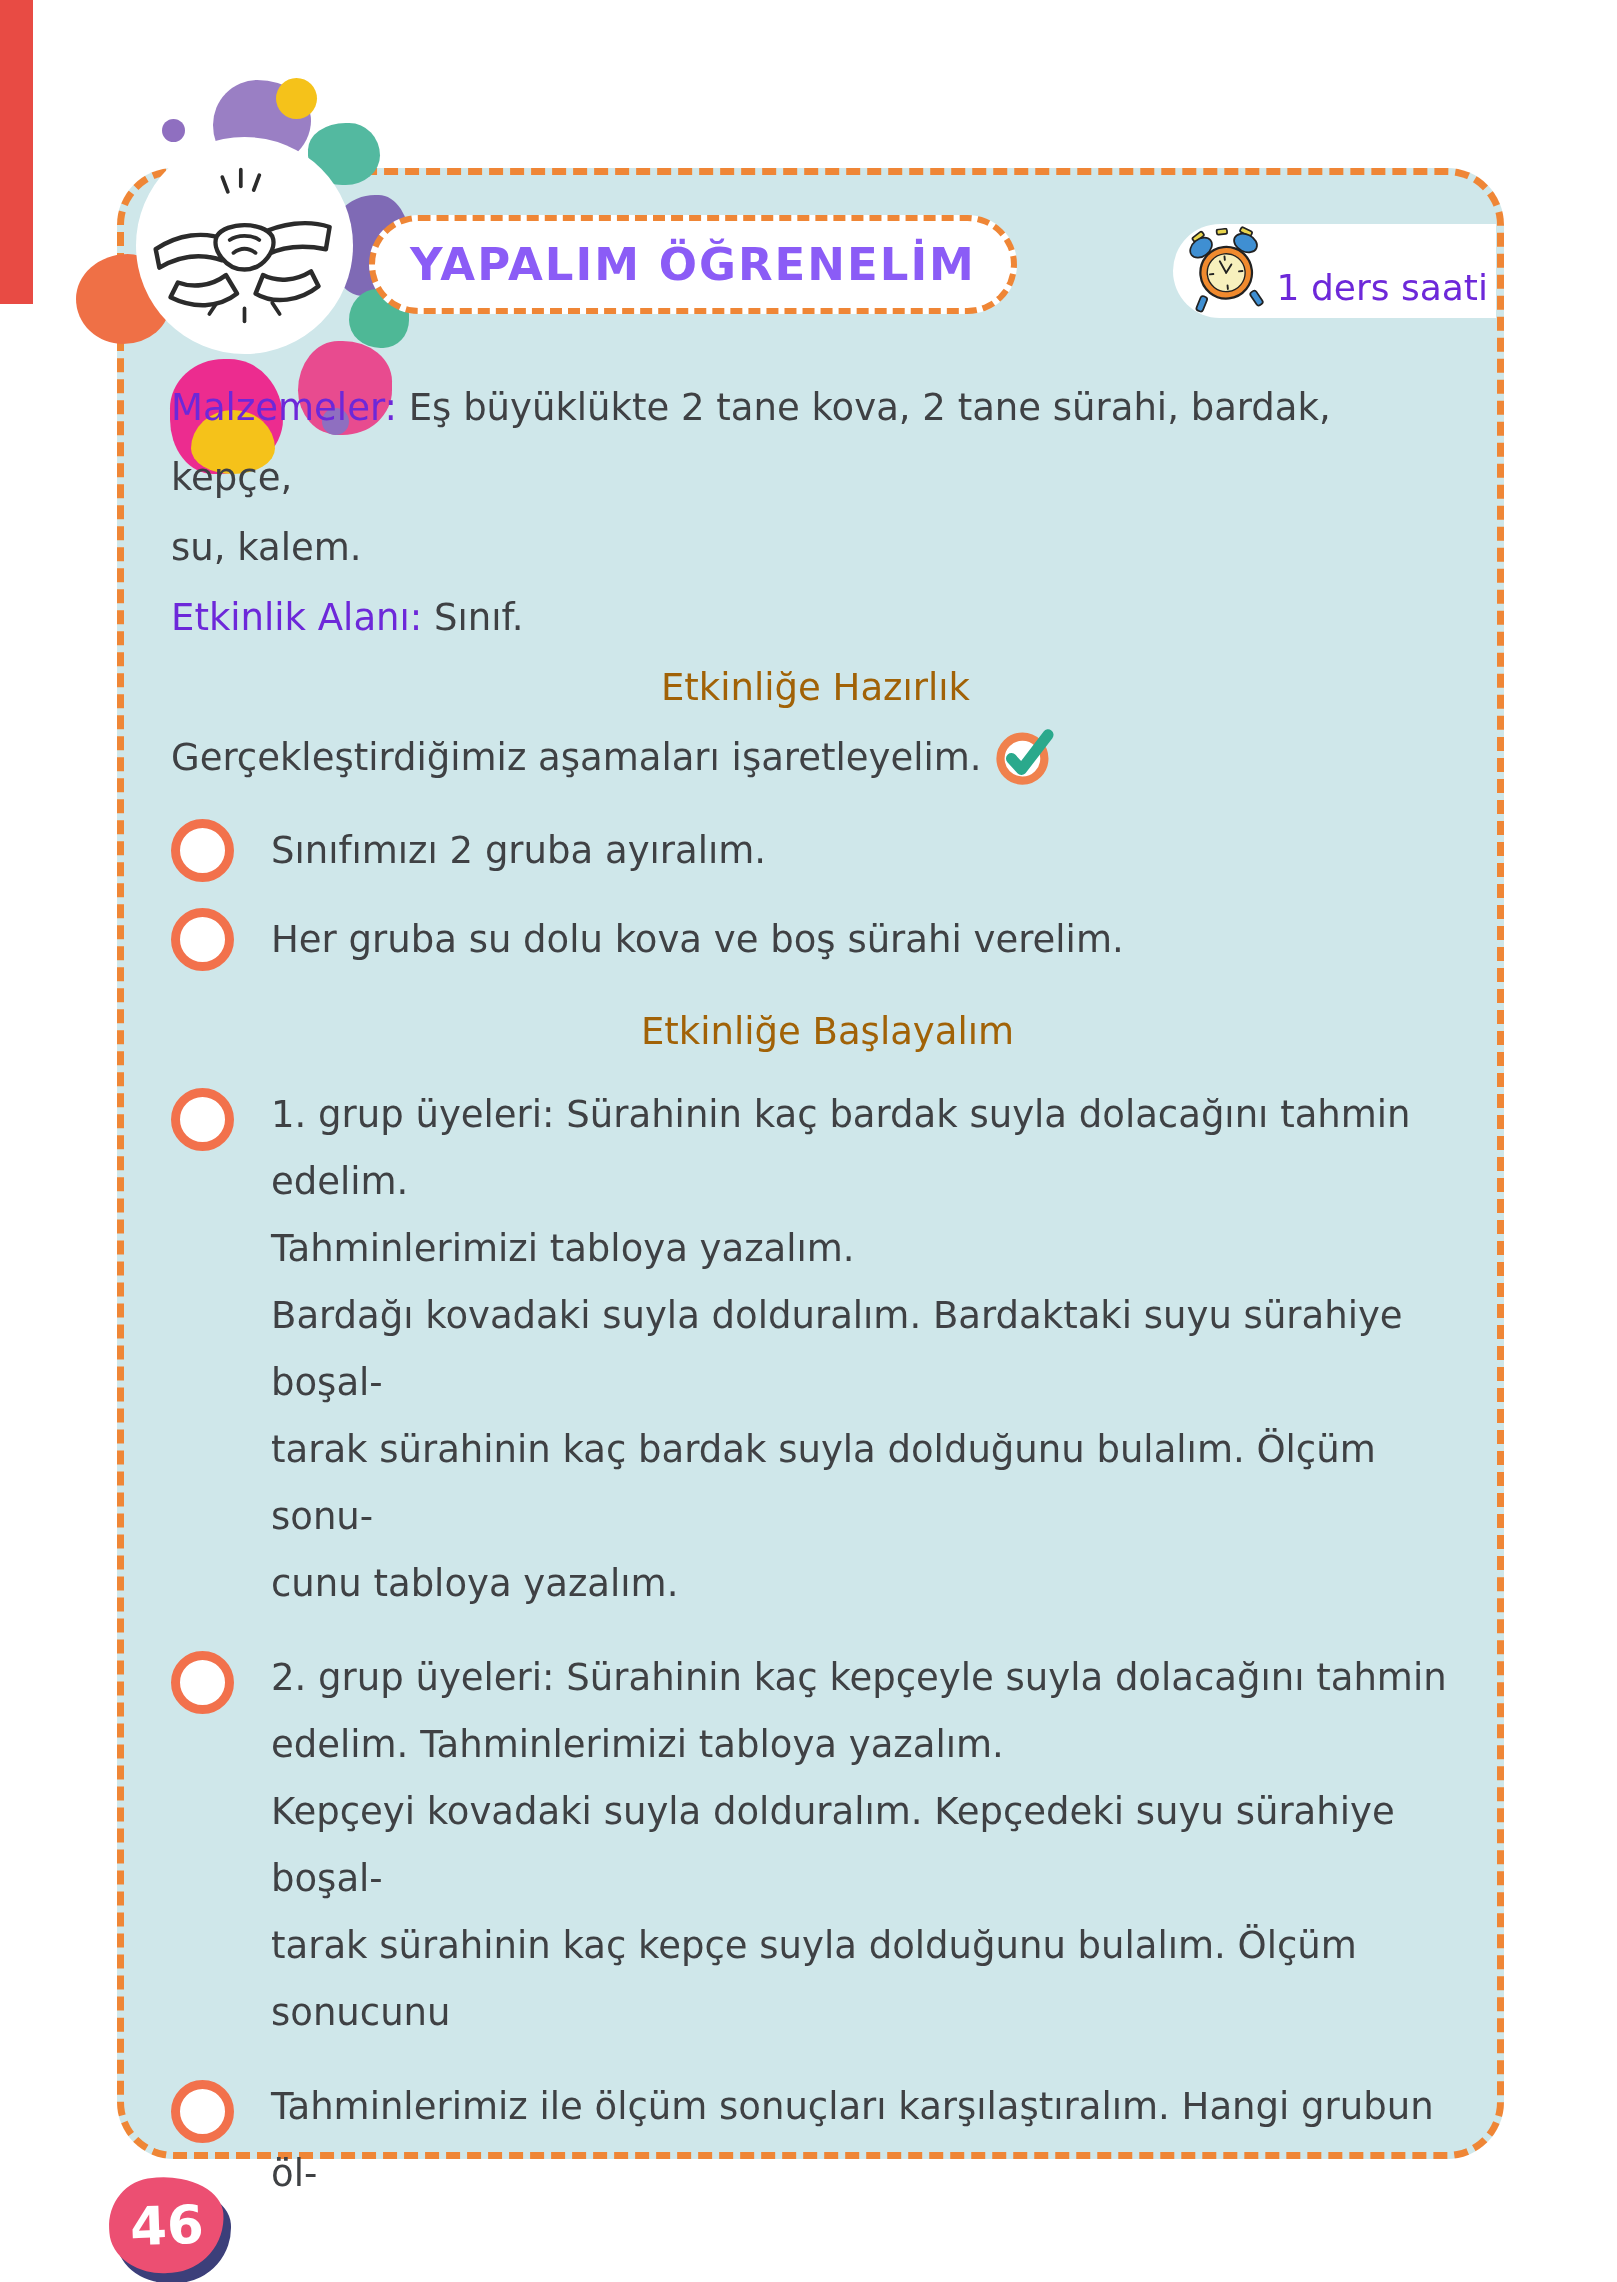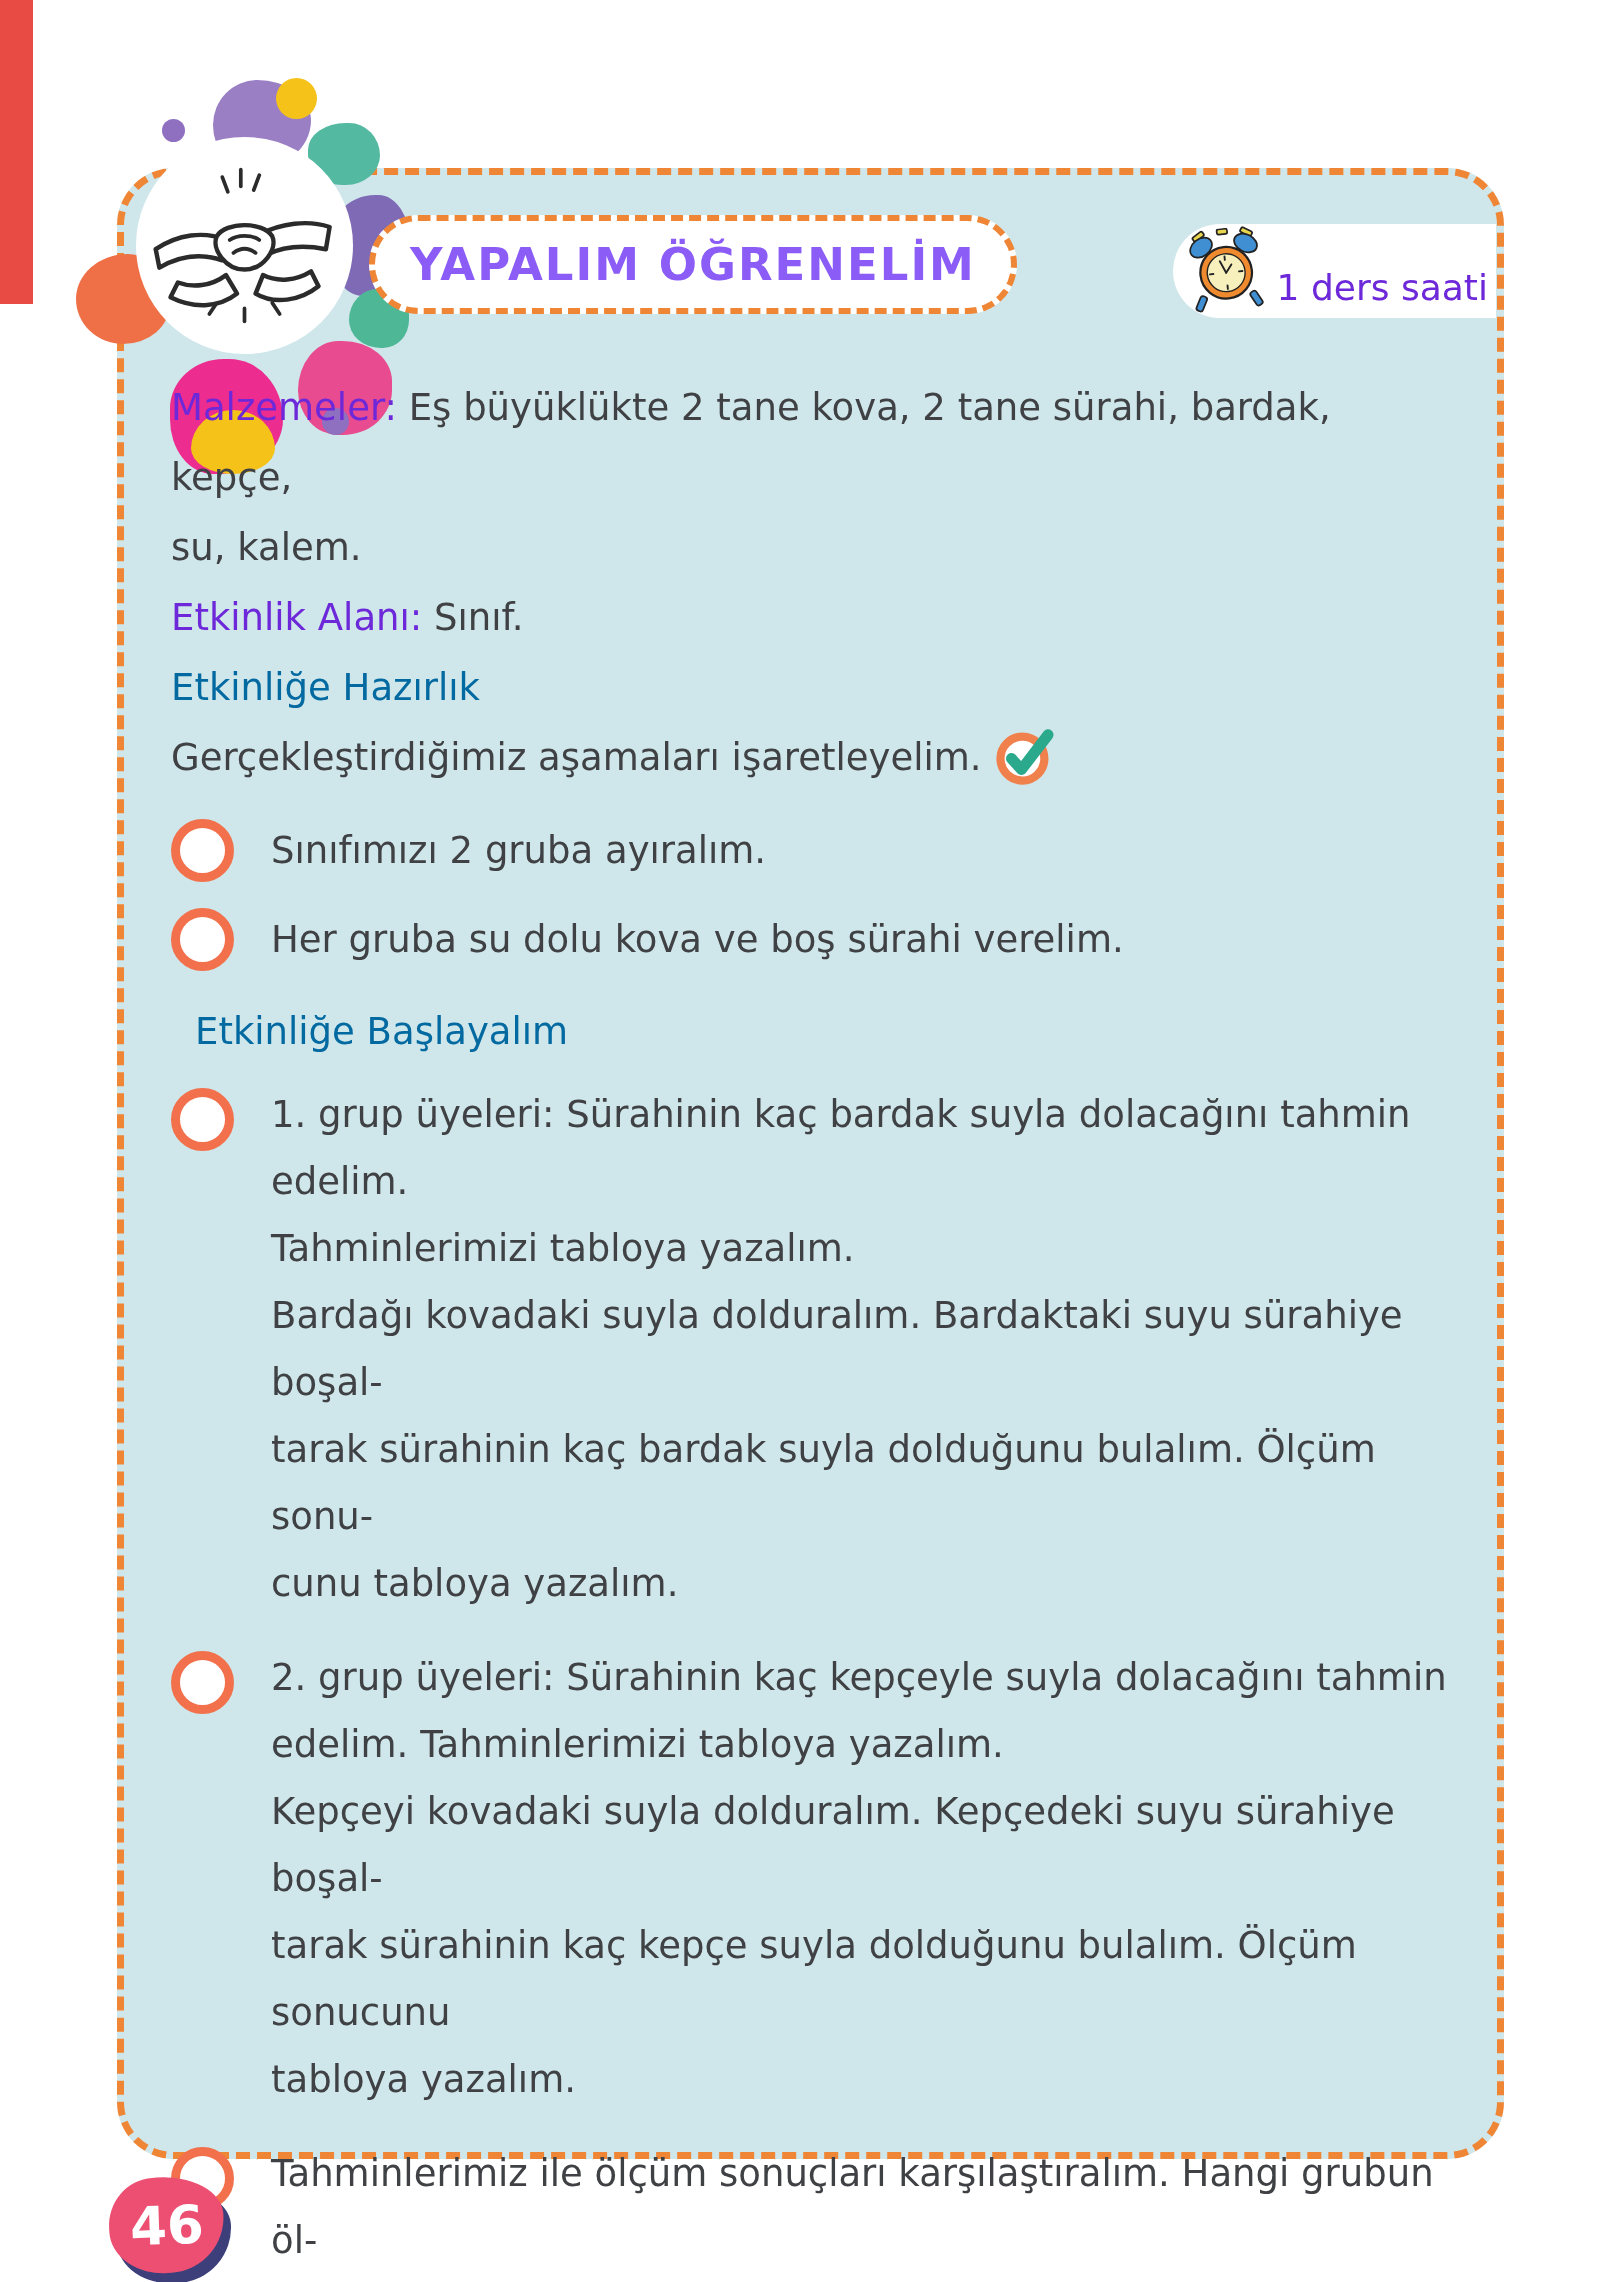--- a/index.html
+++ b/index.html
@@ -29,21 +29,21 @@
   .splash{position:absolute;left:76px;top:80px;width:332px;height:400px;z-index:2;}
   .blob{position:absolute;border-radius:50%;}
   .hands-circle{position:absolute;left:60px;top:57px;width:217px;height:217px;background:#ffffff;
         border-radius:50%;z-index:3;display:flex;align-items:center;justify-content:center;}
   .hands-circle svg{width:185px;height:185px;}
 
   
   .content{position:absolute;left:171px;top:373px;width:1289px;z-index:2;}
   .para{font-size:37px;line-height:70px;}
   .lab{color:#6d28d9;}
-  .heading{color:#0369a1;font-size:37px;line-height:70px;}
+  .heading{color:#a16207;font-size:37px;line-height:70px;text-align:center;}
 
   .check-icon{display:inline-block;width:64px;height:64px;vertical-align:middle;margin-left:13.7px;position:relative;top:-5.9px;}
 
   .check-item{display:flex;align-items:center;gap:37px;margin:26px 0;}
   .circle{width:45px;height:45px;box-sizing:content-box;border:9.8px solid #f2714c;border-radius:50%;
         background:#ffffff;flex:none;}
   .check-item .txt{font-size:37px;line-height:60px;}
 
   .step{display:flex;align-items:flex-start;gap:37px;margin-top:27px;}
   .step .circle{margin-top:7.8px;}
@@ -178,21 +178,20 @@
       </div>
     </div>
 
     <div class="step">
       <span class="circle"></span>
       <div class="lines">
         <span>2. grup üyeleri: Sürahinin kaç kepçeyle suyla dolacağını tahmin</span>
         <span>edelim. Tahminlerimizi tabloya yazalım.</span>
         <span>Kepçeyi kovadaki suyla dolduralım. Kepçedeki suyu sürahiye boşal-</span>
         <span>tarak sürahinin kaç kepçe suyla dolduğunu bulalım. Ölçüm sonucunu</span>
-        <span>tabloya yazalım.</span>
       </div>
     </div>
 
     <div class="step">
       <span class="circle"></span>
       <div class="lines">
         <span>Tahminlerimiz ile ölçüm sonuçları karşılaştıralım. Hangi grubun öl-</span>
 
       </div>
     </div>

